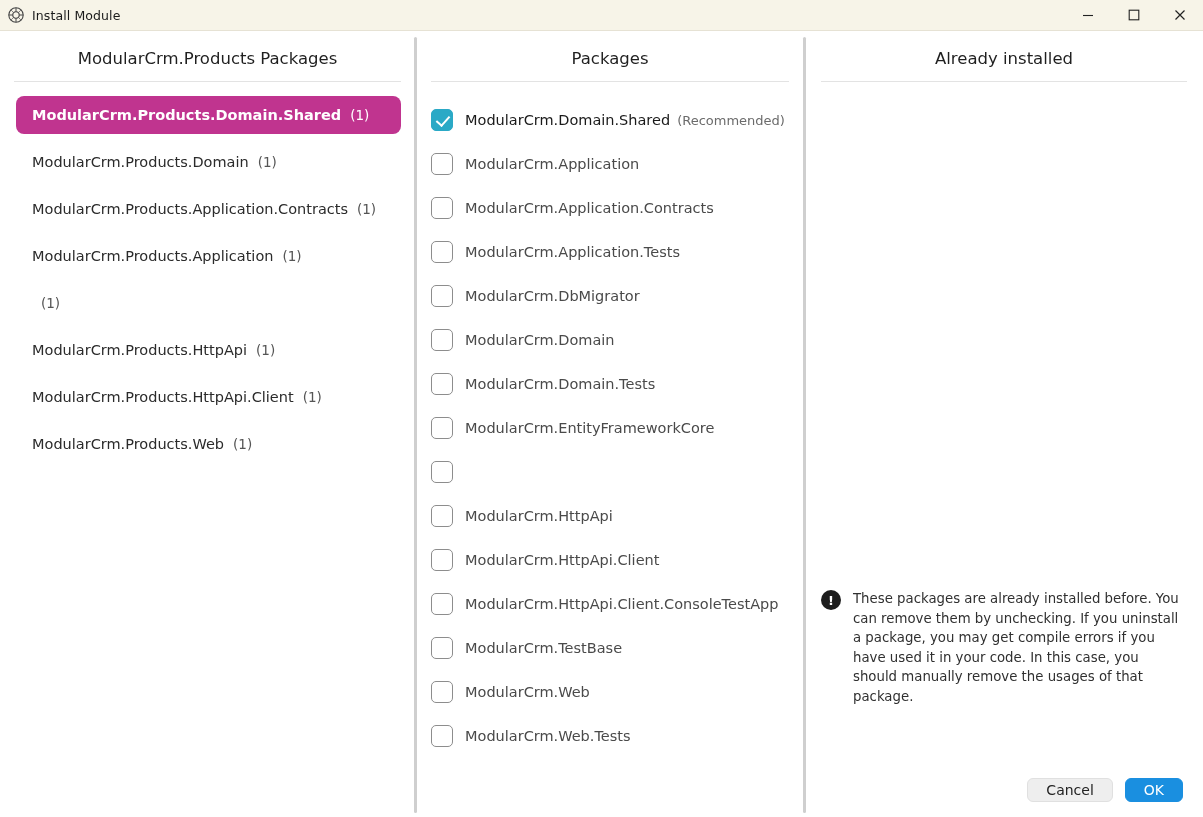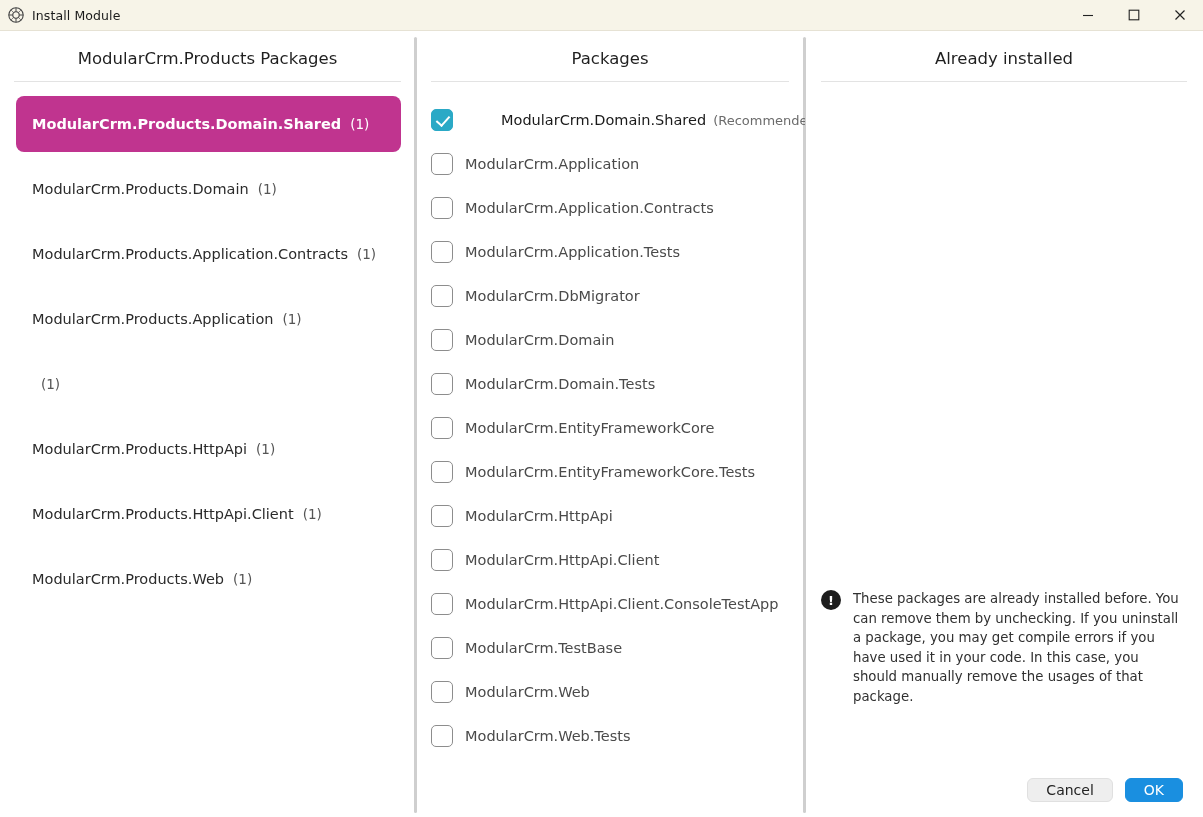--- a/index.html
+++ b/index.html
@@ -93,21 +93,21 @@
   }
   .sep-1 { left: 414px; }
   .sep-2 { left: 803px; }
 
   
   .left-list {
     padding: 14px 14px 0 16px;
     overflow: hidden;
   }
   .left-item {
-    height: 56px;
+    height: 38px;
     display: flex;
     align-items: center;
     padding: 0 16px;
     border-radius: 8px;
     font-size: 14.5px;
     color: #2b2b2b;
     margin-bottom: 9px;
     white-space: nowrap;
     text-align: right;
   }
@@ -153,21 +153,21 @@
     width: 6px; height: 11px;
     border: solid #ffffff;
     border-width: 0 2.4px 2.4px 0;
     transform: rotate(42deg);
   }
   .pkg-label {
     font-size: 14.5px;
     color: #4a4a4a;
     white-space: nowrap;
   }
-  .pkg-row.checked .pkg-label { color: #1a1a1a; margin-left: 36px; }
+  .pkg-row.checked .pkg-label { color: #1a1a1a; }
   .pkg-note {
     font-size: 13px;
     color: #6b6b6b;
     margin-left: 7px;
   }
 
   
   .right-body {
     position: relative;
     flex: 1 1 auto;
@@ -354,21 +354,20 @@
           <div class="pkg-row">
             <span class="checkbox"></span>
             <span class="pkg-label">ModularCrm.Domain.Tests</span>
           </div>
           <div class="pkg-row">
             <span class="checkbox"></span>
             <span class="pkg-label">ModularCrm.EntityFrameworkCore</span>
           </div>
           <div class="pkg-row">
             <span class="checkbox"></span>
-            <span class="pkg-label">ModularCrm.EntityFrameworkCore.Tests</span>
           </div>
           <div class="pkg-row">
             <span class="checkbox"></span>
             <span class="pkg-label">ModularCrm.HttpApi</span>
           </div>
           <div class="pkg-row">
             <span class="checkbox"></span>
             <span class="pkg-label">ModularCrm.HttpApi.Client</span>
           </div>
           <div class="pkg-row">

